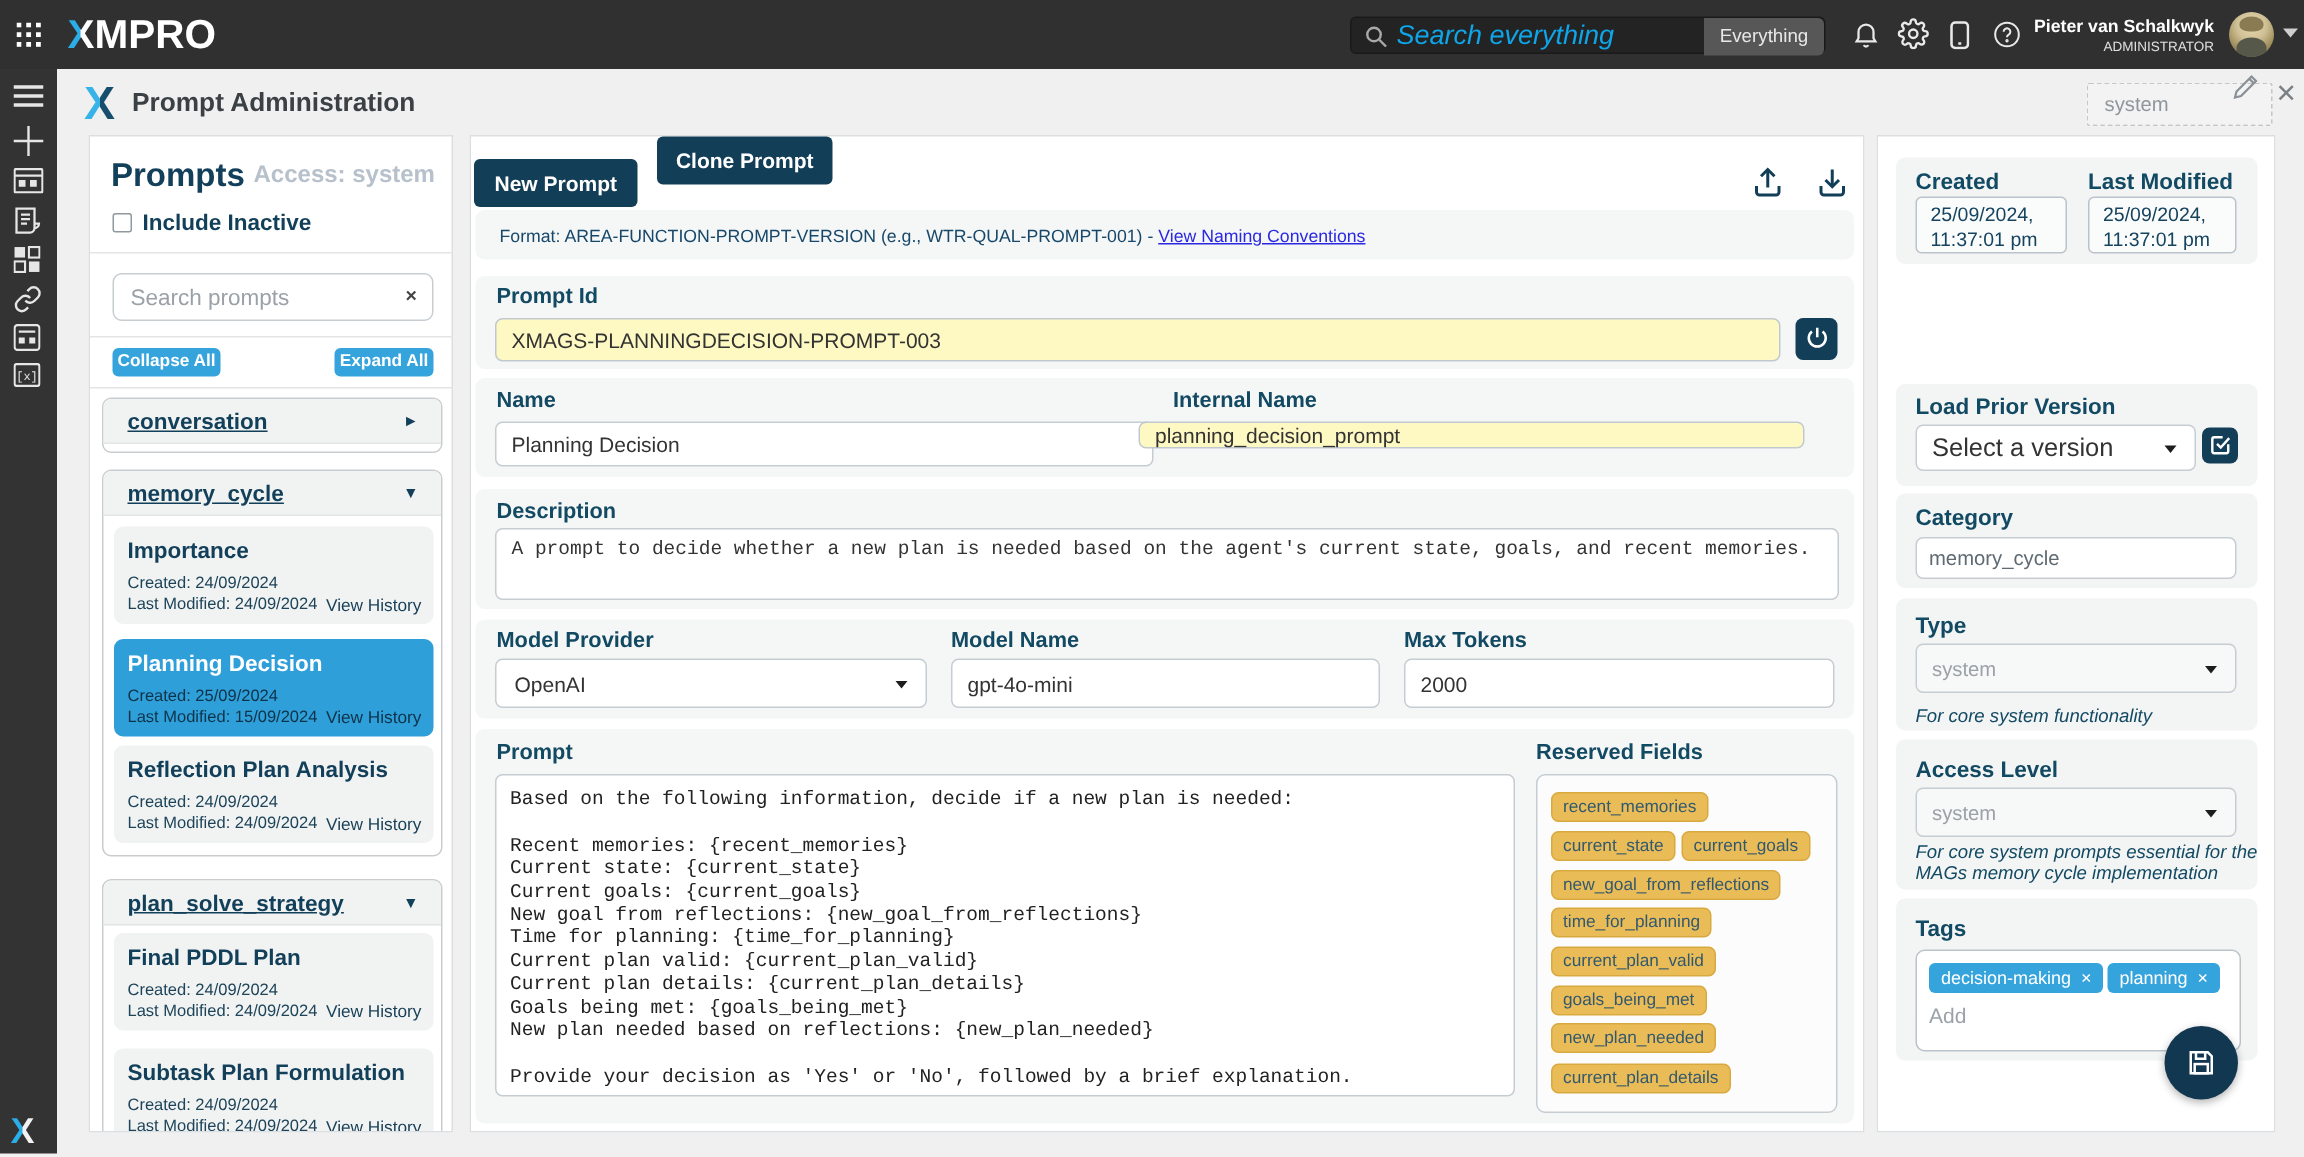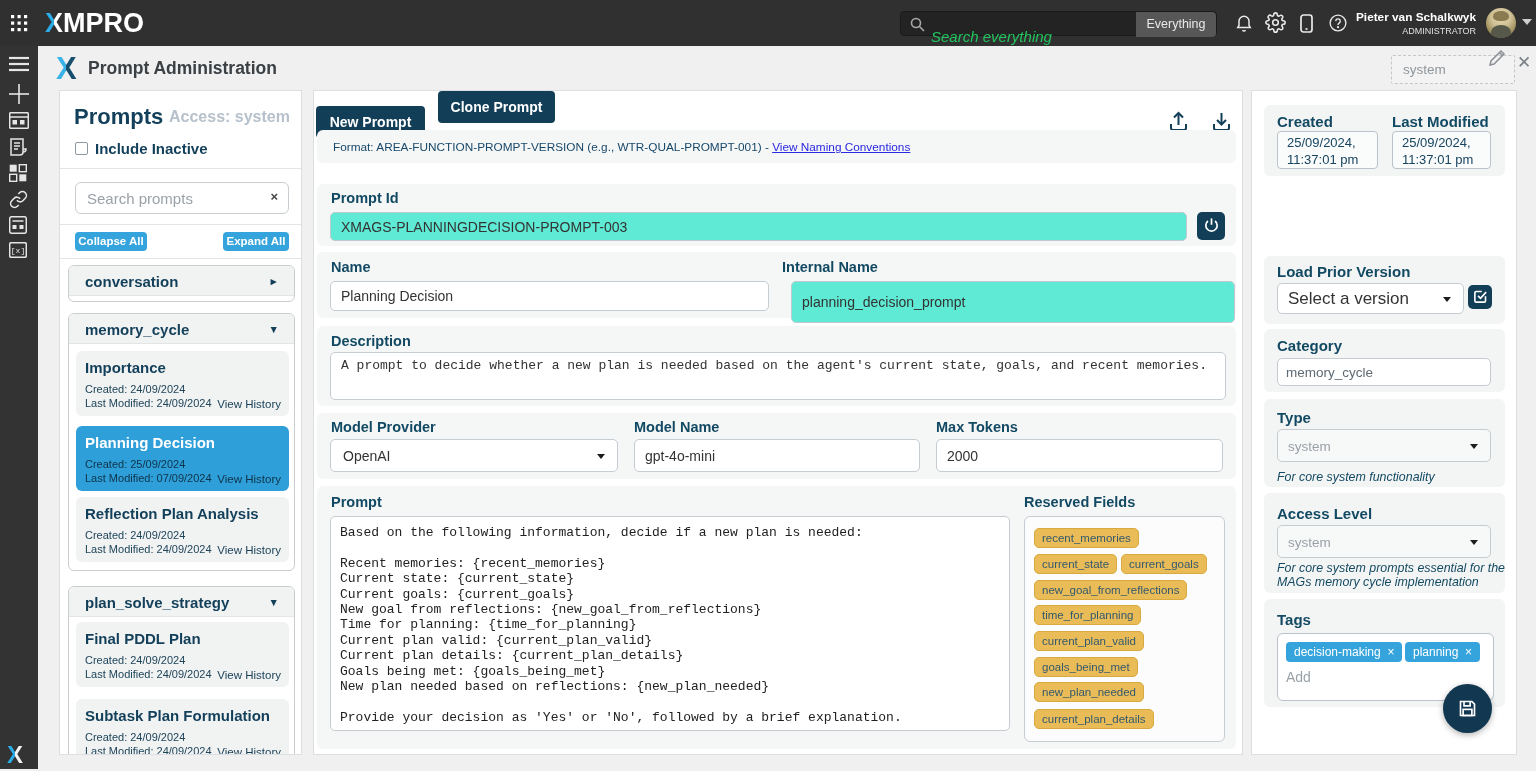--- a/index.html
+++ b/index.html
@@ -5,21 +5,21 @@
 * { margin:0; padding:0; box-sizing:border-box; }
 html,body { width:1536px; height:771px; overflow:hidden; }
 body { font-family:"Liberation Sans",sans-serif; background:#f0f0f0; position:relative; will-change:transform; }
 .abs { position:absolute; }
 
 #topbar { position:absolute; left:0; top:0; width:1536px; height:46px; background:#303030; }
 #logo { position:absolute; left:45px; top:8px; font-size:27px; font-weight:bold; letter-spacing:0px; }
 #logo .x { background:linear-gradient(90deg,#2bade8 0,#2bade8 50%,#ffffff 50%); -webkit-background-clip:text; background-clip:text; color:transparent; }
 #logo .rest { color:#ffffff; }
 #searchbox { position:absolute; left:900px; top:11px; width:317px; height:25px; background:#232323; border:1px solid #1a1a1a; border-radius:4px; }
-#searchbox .ph { position:absolute; left:30px; top:16px; font-style:italic; font-size:15px; color:#22c55e; }
+#searchbox .ph { position:absolute; left:30px; top:1px; font-style:italic; font-size:18px; color:#0ea5e9; }
 #everything { position:absolute; right:0px; top:0px; width:80px; height:25px; background:#575757; border-radius:0 4px 4px 0; color:#e8e8e8; font-size:12.5px; text-align:center; line-height:25px; }
 #username { position:absolute; left:1340px; top:10px; width:136px; text-align:right; color:#fff; }
 #username .n { font-size:11.8px; font-weight:bold; line-height:15px; }
 #username .r { font-size:9px; color:#e0e0e0; line-height:12px; }
 #avatar { position:absolute; left:1486px; top:8px; width:30px; height:30px; border-radius:50%; overflow:hidden;
   background:radial-gradient(circle at 50% 30%, #ead9b0 0%, #cfc096 38%, #a3925f 66%, #6e6144 100%); }
 #avatar:before { content:""; position:absolute; left:7px; top:3px; width:16px; height:10px; border-radius:50% 50% 40% 40%; background:#8a7b52; }
 #avatar:after { content:""; position:absolute; left:5px; top:17px; width:20px; height:14px; border-radius:50% 50% 0 0; background:#56584a; }
 #caret { position:absolute; left:1522px; top:19px; width:0; height:0; border-left:5px solid transparent; border-right:5px solid transparent; border-top:6px solid #cfcfcf; }
 
@@ -40,36 +40,36 @@
 #leftpanel  { left:59px;  width:243px; height:665px; overflow:hidden; }
 #mainpanel  { left:313px; width:930px; height:665px; }
 #rightpanel { left:1251px; width:266px; height:665px; }
 
 .h1 { font-size:22px; font-weight:bold; color:#123f59; }
 .acc { font-size:16px; font-weight:bold; color:#b7c1cb; }
 .divider { position:absolute; left:0; width:243px; border-top:1px solid #e4e4e4; }
 .bluebtn { position:absolute; background:#36a4dc; color:#fff; font-size:11.5px; font-weight:bold; border-radius:4px; text-align:center; }
 .group { position:absolute; left:8px; width:227px; border:1px solid #c9cdd0; border-radius:6px; background:#fff; overflow:hidden; }
 .ghead { height:30px; background:#f1f2f2; border-bottom:1px solid #e3e5e6; position:relative; }
-.ghead .gt { position:absolute; left:16px; top:7px; font-size:15px; font-weight:bold; color:#123f59; }
+.ghead .gt { position:absolute; left:16px; top:7px; font-size:15px; font-weight:bold; color:#123f59;text-decoration:underline; }
 .garr { position:absolute; right:15px; top:9px; font-size:10.5px; color:#123f59; }
 .item { position:absolute; left:7px; width:213px; height:65px; background:#f1f2f2; border-radius:6px; }
 .item .t { position:absolute; left:9px; top:8px; font-size:15px; font-weight:bold; color:#123f59; }
 .item .m1 { position:absolute; left:9px; top:32px; font-size:11px; color:#1d4459; }
 .item .m2 { position:absolute; left:9px; top:46px; font-size:11px; color:#1d4459; }
 .item .vh { position:absolute; right:8px; top:47px; font-size:11.5px; color:#173f56; }
 .item.sel { background:#2f9fd9; }
 .item.sel .t { color:#ffffff; }
 .item.sel .m1,.item.sel .m2,.item.sel .vh { color:#0e3349; }
 
 .navybtn { position:absolute; background:#133e58; color:#fff; font-size:14px; font-weight:bold; border-radius:4px; text-align:center; }
 .seccard { position:absolute; left:3px; width:919px; background:#f5f6f6; border-radius:6px; }
 .flabel { position:absolute; font-size:14.5px; font-weight:bold; color:#134a63; }
 .inp { position:absolute; background:#fff; border:1px solid #c5cdd3; border-radius:5px; font-size:14px; color:#333; }
-.inp.dis { background:#5eead4; border-color:#c0c9cf; }
+.inp.dis { background:#fef9c3; border-color:#c0c9cf; }
 .inp .tx { position:absolute; left:10px; top:50%; transform:translateY(-50%); white-space:nowrap; }
 .selcaret { position:absolute; right:12px; top:50%; margin-top:-2px; width:0; height:0; border-left:4.5px solid transparent; border-right:4.5px solid transparent; border-top:5.5px solid #1d1d1d; }
 .mono { font-family:"Liberation Mono",monospace; }
 .chip { position:absolute; left:717px; height:20px; background:#eabc57; border:1px solid #d8a93e; border-radius:5px; font-size:11.5px; color:#33596e; line-height:19px; padding:0 7px; white-space:nowrap; }
 
 .rcard { position:absolute; left:12px; width:241px; background:#f3f4f4; border-radius:6px; }
 .rlabel { position:absolute; left:25px; font-size:15px; font-weight:bold; color:#134a63; }
 .note { position:absolute; left:25px; font-size:12.4px; font-style:italic; color:#134a63; }
 .tag { position:absolute; height:20px; background:#36a4dc; border-radius:4px; color:#fff; font-size:12px; line-height:20px; padding:0 8px; white-space:nowrap; }
 #fab { position:absolute; left:1443px; top:684px; width:49px; height:49px; border-radius:50%; background:#123750; box-shadow:0 2px 6px rgba(0,0,0,0.3); }
@@ -214,21 +214,21 @@
       </div>
     <div class="item" style="top:37px">
       <span class="t">Importance</span>
       <span class="m1">Created: 24/09/2024</span>
       <span class="m2">Last Modified: 24/09/2024</span>
       <span class="vh">View History</span>
     </div>
     <div class="item sel" style="top:112px">
       <span class="t">Planning Decision</span>
       <span class="m1">Created: 25/09/2024</span>
-      <span class="m2">Last Modified: 07/09/2024</span>
+      <span class="m2">Last Modified: 15/09/2024</span>
       <span class="vh">View History</span>
     </div>
     <div class="item" style="top:183px">
       <span class="t">Reflection Plan Analysis</span>
       <span class="m1">Created: 24/09/2024</span>
       <span class="m2">Last Modified: 24/09/2024</span>
       <span class="vh">View History</span>
     </div>
   </div>
 
@@ -258,42 +258,42 @@
   <svg class="abs" style="left:854px;top:20px" width="21" height="22" viewBox="0 0 21 22" fill="none" stroke="#133e58" stroke-width="2">
     <path d="M3 13 v4 a2 2 0 0 0 2 2 h11 a2 2 0 0 0 2-2 v-4"></path>
     <line x1="10.5" y1="14" x2="10.5" y2="2"></line>
       <path d="M6 6.5 L10.5 2 L15 6.5"></path>
   </svg>
   <svg class="abs" style="left:897px;top:20px" width="21" height="22" viewBox="0 0 21 22" fill="none" stroke="#133e58" stroke-width="2">
     <path d="M3 13 v4 a2 2 0 0 0 2 2 h11 a2 2 0 0 0 2-2 v-4"></path>
     <line x1="10.5" y1="2" x2="10.5" y2="13"></line>
       <path d="M6 9 L10.5 13.5 L15 9"></path>
   </svg>
-  <div class="seccard" style="top:39px;height:33px">
+  <div class="seccard" style="top:49px;height:33px">
     <span class="abs" style="left:16px;top:10px;font-size:11.8px;color:#17486a">Format: AREA-FUNCTION-PROMPT-VERSION (e.g., WTR-QUAL-PROMPT-001) - <a style="color:#2a28e0;text-decoration:underline">View Naming Conventions</a></span>
   </div>
   <div class="seccard" style="top:93px;height:62px">
     <span class="flabel" style="left:14px;top:6px">Prompt Id</span>
     <div class="inp dis" style="left:13px;top:28px;width:857px;height:29px">
         <span class="tx">XMAGS-PLANNINGDECISION-PROMPT-003</span>
       </div>
     <div class="navybtn" style="left:880px;top:28px;width:28px;height:28px;border-radius:5px">
       <svg style="margin-top:5px" width="17" height="17" viewBox="0 0 24 24" fill="none" stroke="#fff" stroke-width="2.4">
         <path d="M17 5.6 a8 8 0 1 1 -10 0"></path>
           <line x1="12" y1="2" x2="12" y2="11"></line>
       </svg>
     </div>
   </div>
   <div class="seccard" style="top:161px;height:66px">
     <span class="flabel" style="left:14px;top:7px">Name</span>
     <span class="flabel" style="left:465px;top:7px">Internal Name</span>
     <div class="inp" style="left:13px;top:29px;width:439px;height:30px">
         <span class="tx">Planning Decision</span>
       </div>
-    <div class="inp dis" style="left:474px;top:29px;width:444px;height:42px">
+    <div class="inp dis" style="left:442px;top:29px;width:444px;height:18px">
         <span class="tx">planning_decision_prompt</span>
       </div>
   </div>
   <div class="seccard" style="top:235px;height:80px">
     <span class="flabel" style="left:14px;top:7px">Description</span>
     <div class="inp" style="left:13px;top:26px;width:896px;height:48px">
         <span class="tx mono" style="top:5px;transform:none;font-size:13px">A prompt to decide whether a new plan is needed based on the agent's current state, goals, and recent memories.</span>
       </div>
   </div>
   <div class="seccard" style="top:322px;height:66px">

